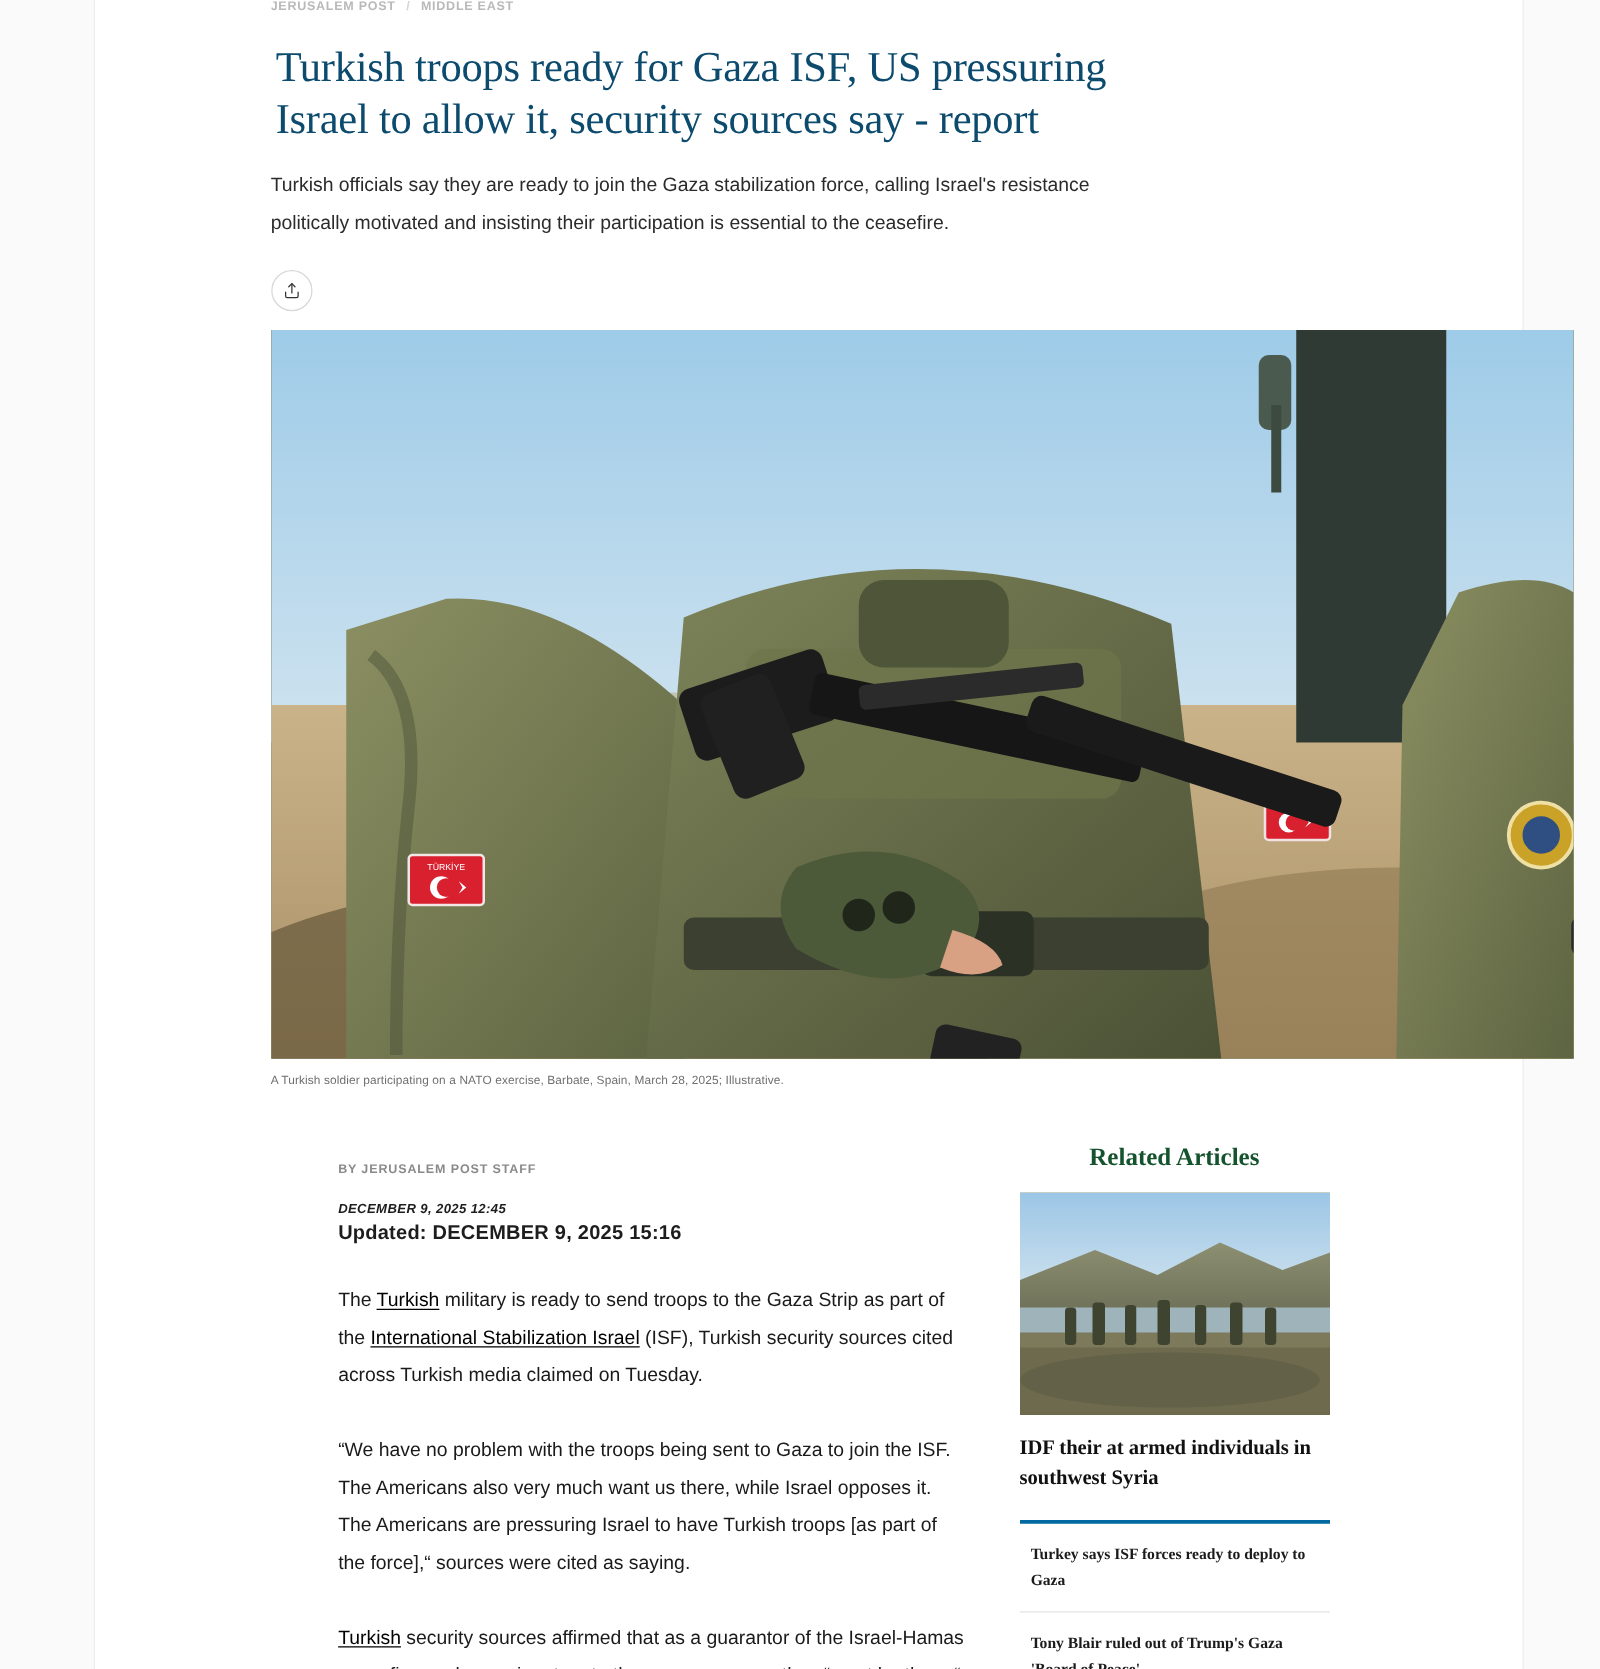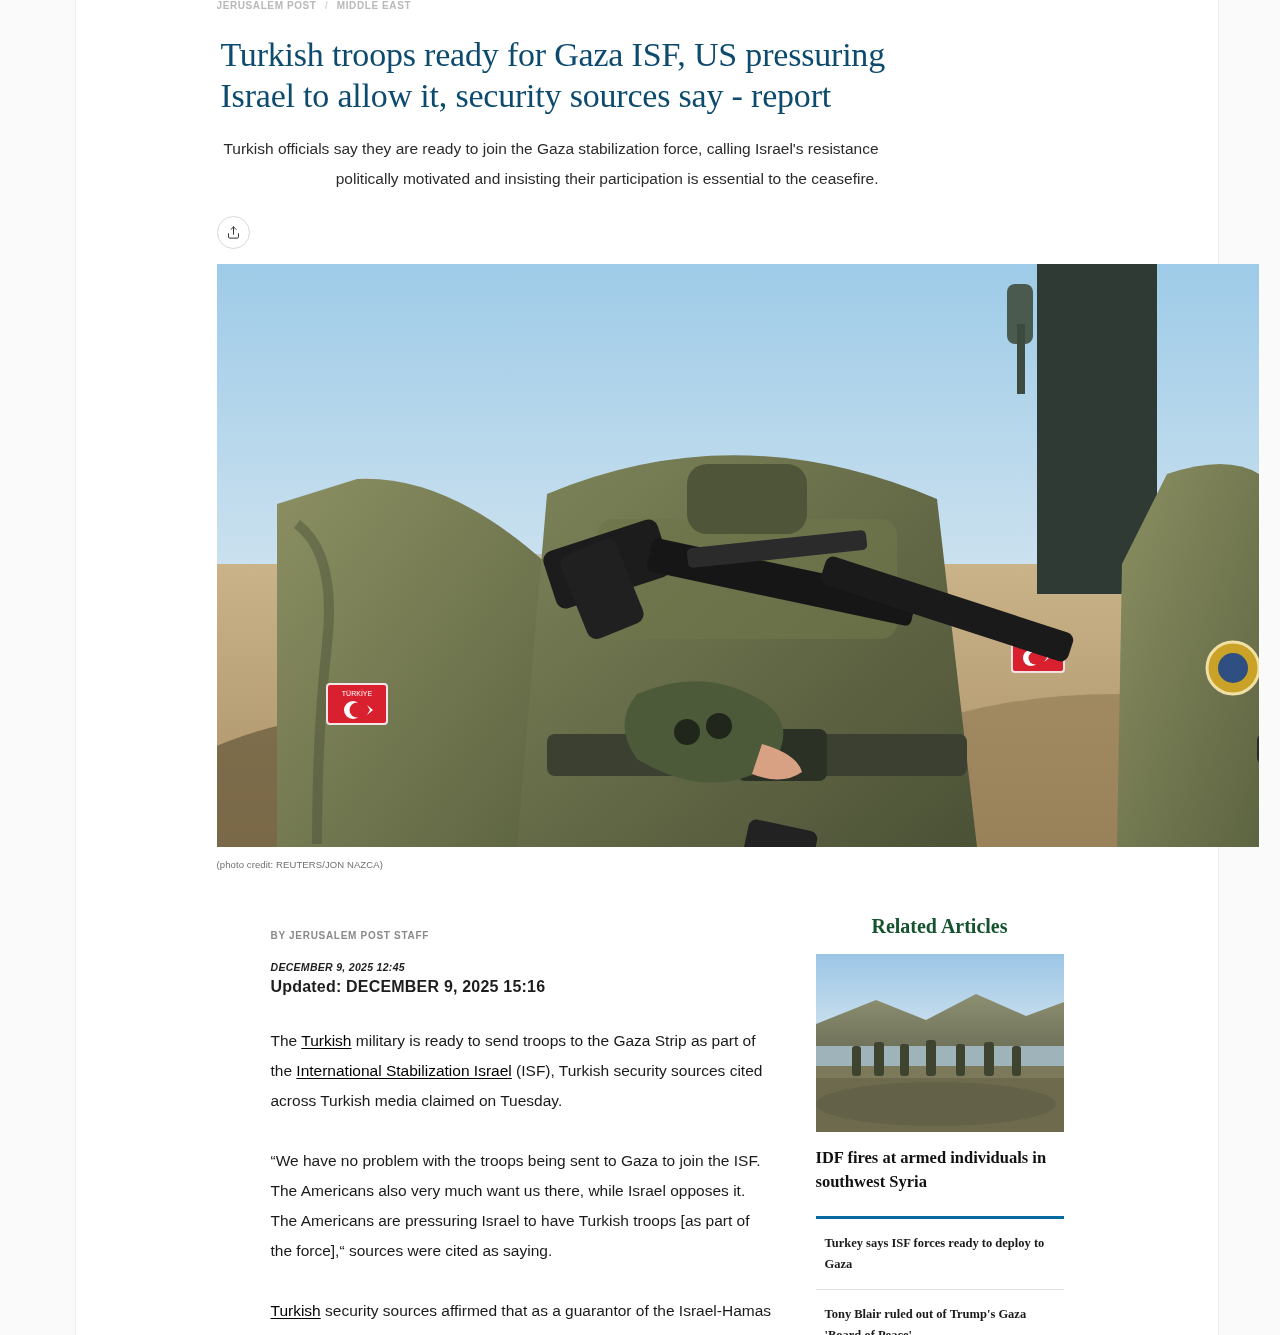--- a/index.html
+++ b/index.html
@@ -63,21 +63,20 @@
     max-width: 900px;
   }
   .subhead {
     margin: 0;
     padding: 14px 99px 0 99px;
     font-size: 15.5px;
     line-height: 30px;
     color: #2b2b2b;
     max-width: 860px;
     font-weight: 400;
-    text-align: right;
   }
 
   .share-row {
     padding: 22px 99px 0 99px;
   }
   .share-btn {
     width: 33px; height: 33px;
     border-radius: 50%;
     border: 1px solid #d8d8d8;
     background: #fff;
@@ -297,21 +296,21 @@
           <circle cx="502" cy="462" r="13" fill="#20261a"></circle>
           <path d="M545 480 q35 10 40 28 q-20 14 -50 2 z" fill="#d8a184"></path>
 
           <path d="M700 650 q60 10 90 55 q-30 35 -95 10 q-25 -35 5 -65 z" fill="#d8a184"></path>
           <rect x="740" y="640" width="140" height="70" rx="10" fill="#1d1d1d" transform="rotate(20 810 675)"></rect>
         </svg>
       </div>
     </div>
 
     <div class="caption">
-      <div class="credit">(photo credit: REUTERS/JON NAZCA)</div>
+      <div>A Turkish soldier participating on a NATO exercise, Barbate, Spain, March 28, 2025; Illustrative.</div>
     </div>
 
     <div class="body-grid">
       <div class="article-col">
         <div class="byline">By JERUSALEM POST STAFF</div>
         <div class="dateline">DECEMBER 9, 2025 12:45</div>
         <div class="updated">Updated: DECEMBER 9, 2025 15:16</div>
 
         <p class="para">
           <span>The </span><a class="inline-link">Turkish</a><span> military is ready to send troops to the Gaza Strip as part of the </span><a class="inline-link">International Stabilization Israel</a><span> (ISF), Turkish security sources cited across Turkish media claimed on Tuesday.</span>
@@ -352,21 +351,21 @@
               <rect x="84" y="90" width="9" height="32" rx="3"></rect>
               <rect x="110" y="86" width="10" height="36" rx="3"></rect>
               <rect x="140" y="90" width="9" height="32" rx="3"></rect>
               <rect x="168" y="88" width="10" height="34" rx="3"></rect>
               <rect x="196" y="92" width="9" height="30" rx="3"></rect>
             </g>
             <ellipse cx="120" cy="150" rx="120" ry="22" fill="#5e5c42" opacity=".6"></ellipse>
           </svg>
         </div>
 
-        <h3 class="side-lead">IDF fires at armed individuals in southwest Syria</h3>
+        <h3 class="side-lead">IDF their at armed individuals in southwest Syria</h3>
 
         <div class="side-list">
           <div class="side-item">Turkey says ISF forces ready to deploy to Gaza</div>
           <div class="side-item">Tony Blair ruled out of Trump's Gaza 'Board of Peace'</div>
         </div>
       </div>
     </div>
 
   </div>
 </div>

